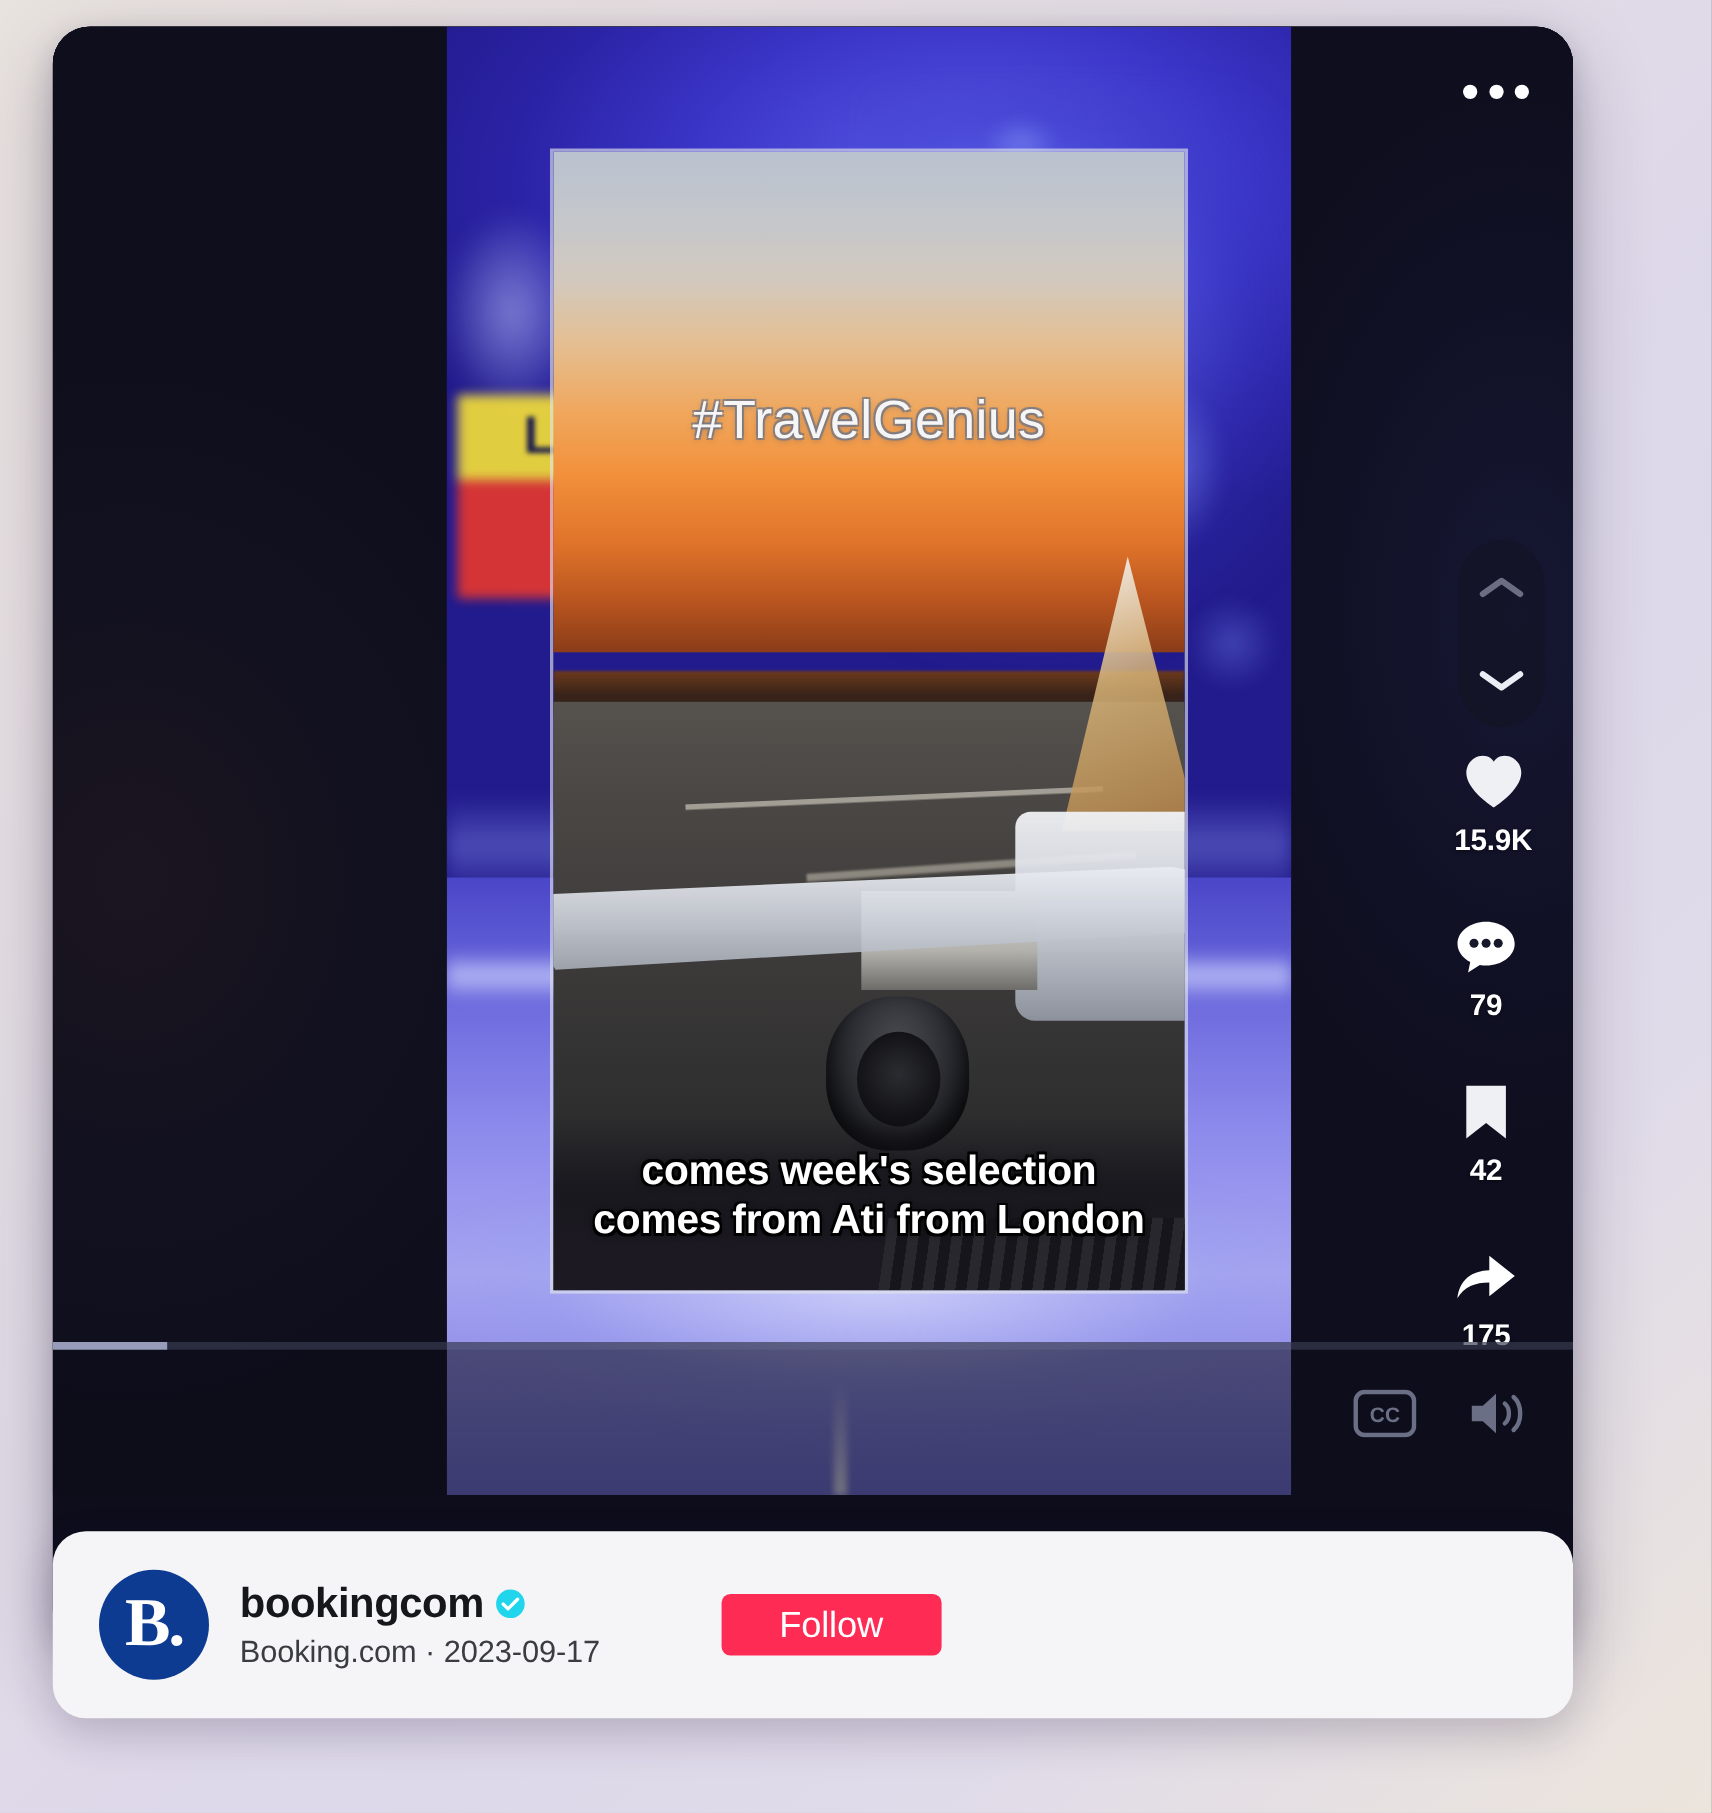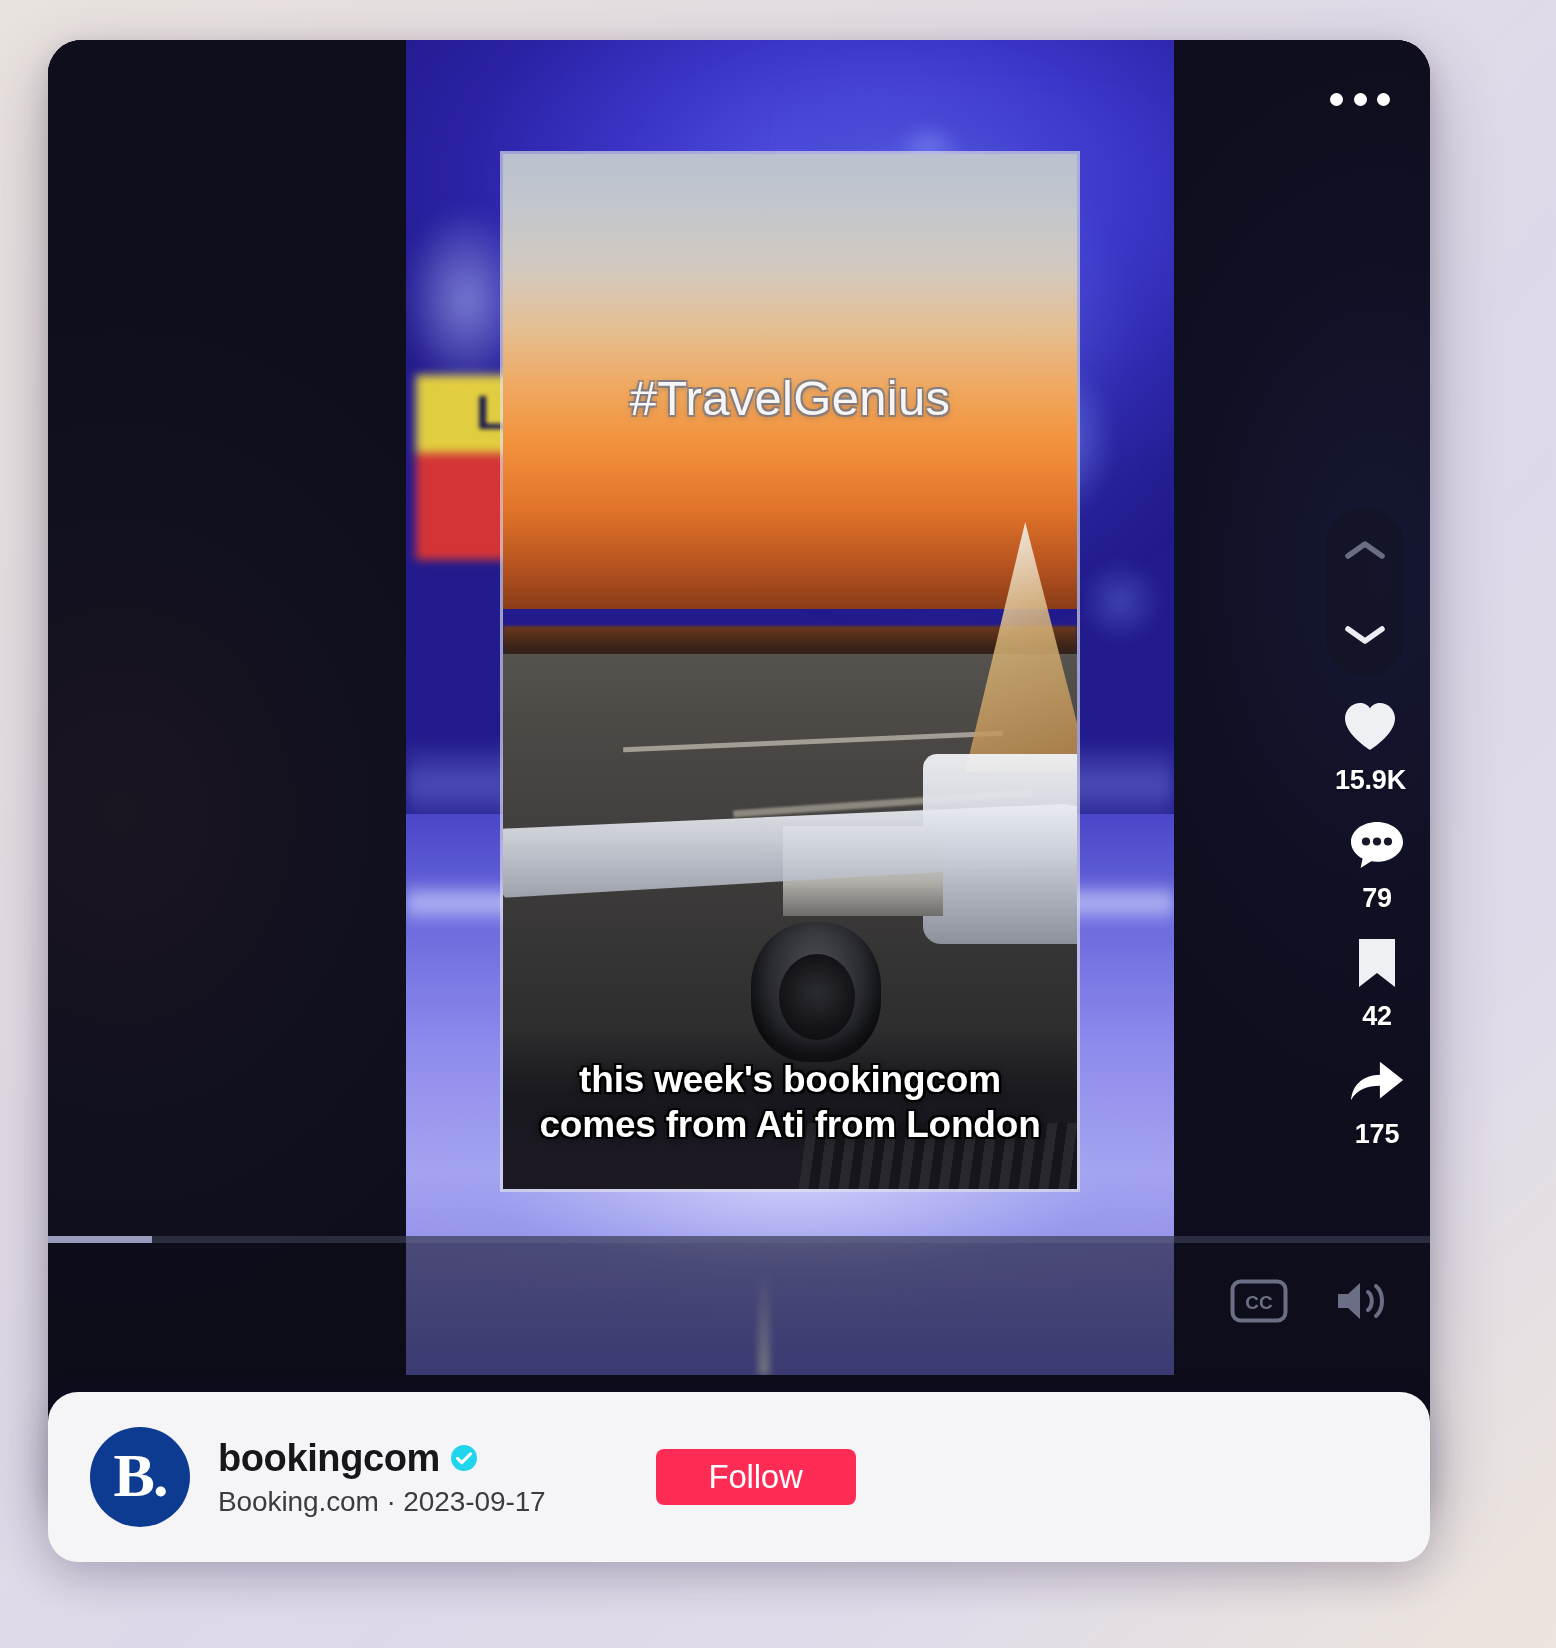--- a/index.html
+++ b/index.html
@@ -20,21 +20,21 @@
         #ddd8ea 58%,
         #e0dbe9 78%,
         #ece5dc 100%);
     position: relative;
   }
 
   
   .player-card {
     position: absolute;
     left: 48px;
-    top: 40px;
+    top: 24px;
     width: 1382px;
     height: 1474px;
     border-radius: 34px;
     overflow: hidden;
     background: #0d0d1c;
     box-shadow: 0 26px 70px rgba(40,30,60,0.30),
                 0 8px 24px rgba(40,30,60,0.18);
   }
 
   
@@ -316,21 +316,21 @@
     background: rgba(20,20,34,0.55);
     display:flex; flex-direction:column;
     align-items:center; justify-content:space-around;
   }
   .chev { width:44px; height:26px; cursor:pointer; }
   .chev svg { display:block; }
 
   .action-rail {
     position:absolute; right:24px; top:658px;
     width: 84px;
-    display:flex; flex-direction:column; align-items:flex-end;
+    display:flex; flex-direction:column; align-items:flex-start;gap:32px;
   }
   .act {
     display:flex; flex-direction:column; align-items:center;
     cursor:pointer;
     margin-bottom: 20px;
   }
   .act-ic { width:58px; height:58px; display:flex; align-items:center; justify-content:center; }
   .act-ic svg { display:block; }
   .act-n {
     margin-top: 9px;
@@ -481,21 +481,21 @@
       <div class="iv-engine"></div>
       <div class="iv-engine-core"></div>
       <div class="iv-bottomdark"></div>
       <div class="iv-grate"></div>
 
       <div class="iv-title">
         <span>#TravelGenius</span>
       </div>
 
       <div class="iv-subs">
-        <span>this week's bookingcom</span>
+        <span>comes week's selection</span>
         <span>comes from Ati from London</span>
       </div>
     </div>
 
     <div class="more-menu">
       <i></i>
       <i></i>
       <i></i>
     </div>
 

